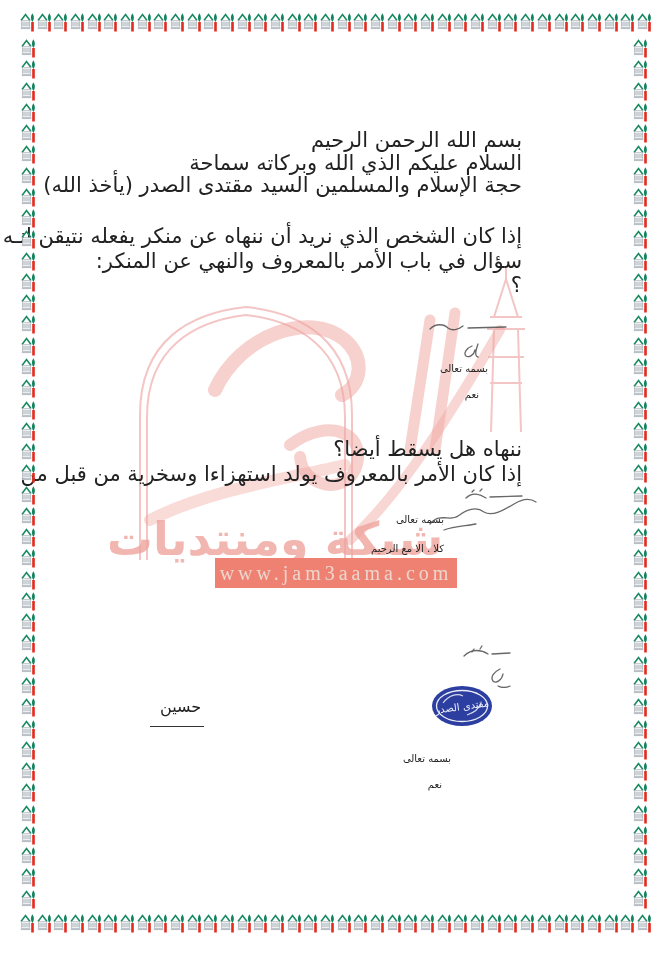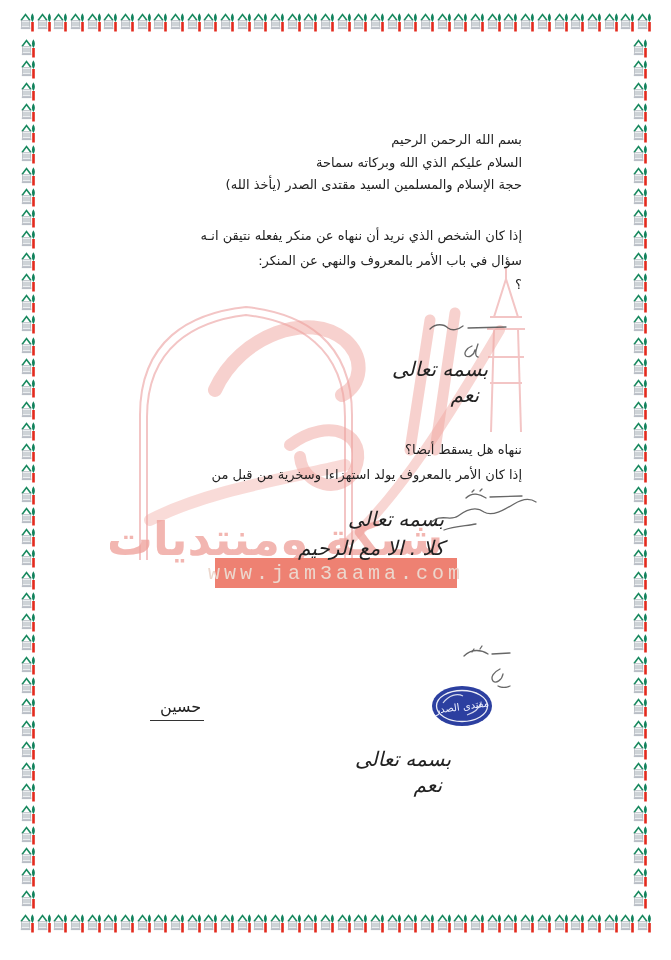--- a/index.html
+++ b/index.html
@@ -10,36 +10,36 @@
   
   .b-row{position:absolute;left:20px;width:632px;height:23px;display:flex;justify-content:space-between;z-index:4;}
   .b-row.top{top:12px}.b-row.bottom{top:913px}
   .b-col{position:absolute;top:38px;height:872px;width:16px;display:flex;flex-direction:column;justify-content:space-between;z-index:4;}
   .b-col.left{left:21px}.b-col.right{left:633px}
   .unit{line-height:0;display:block}
   
   .wm{position:absolute;left:110px;top:265px;z-index:0;}
   .banner{position:absolute;left:215px;top:558px;width:242px;height:30px;
     background:var(--banner-color,#ee8172);display:flex;align-items:center;justify-content:center;z-index:1;}
-  .banner span{font-family:Liberation Mono, monospace;font-size:20px;letter-spacing:4px;
+  .banner span{font-family:Liberation Serif, serif;font-size:20px;letter-spacing:4px;
     color:var(--banner-text,#ecd7cd);direction:ltr;}
   
-  .text{position:absolute;direction:rtl;text-align:right;color:#222;font-size:13px;
+  .text{position:absolute;direction:rtl;text-align:right;color:#222;font-size:21px;
     line-height:24.5px;white-space:nowrap;z-index:2;}
   .header{top:129px;right:149px;line-height:22.5px;}
   .q1{top:224px;right:149px;}
   .q2{top:437px;right:149px;line-height:25px;}
   .q3{top:597px;right:149px;line-height:25px;}
-  .ans{font-size:20px;line-height:26px;font-style:italic;}
+  .ans{font-size:10px;line-height:26px;}
   .ans1{top:356px;right:183px;}
   .ans2{top:505px;right:227px;line-height:29px;}
   .ans3{top:746px;right:220px;}
   .indent{padding-left:0;padding-right:9px;}
   .sig{position:absolute;left:150px;top:697px;z-index:2;direction:rtl;font-size:16px;color:#222;
-    border-bottom:1.2px solid #333;padding:0 3px 4px 10px;}
+    border-bottom:1.2px solid #333;padding:0 3px 10px 10px;}
   
   .note,.stamp{position:absolute;z-index:3;line-height:0;}
   .n1{left:420px;top:310px}.n2{left:424px;top:486px}.n3{left:450px;top:638px}
   .stamp{left:429px;top:682px}
 </style>
 </head>
 <body>
 
 <div class="page">
 

